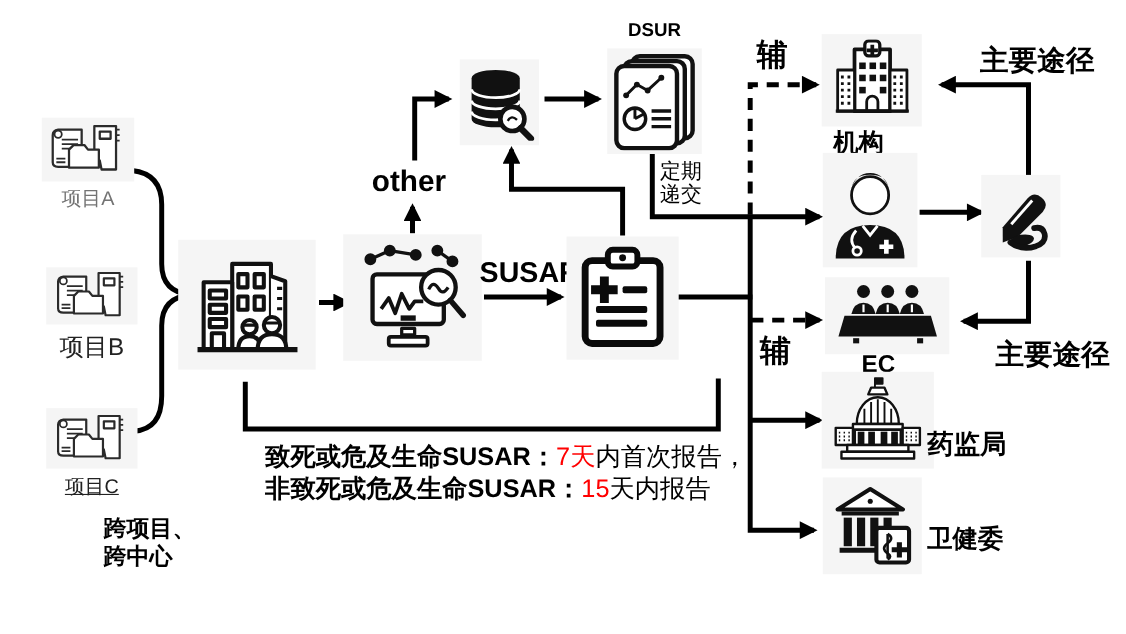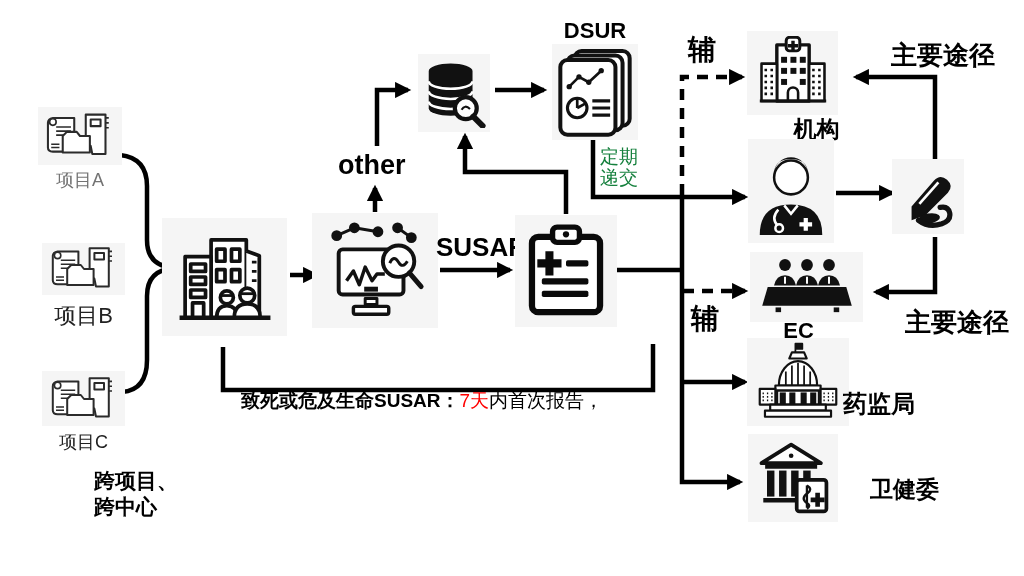--- a/index.html
+++ b/index.html
@@ -3,21 +3,21 @@
 <meta charset="utf-8">
 <style>
   html,body{margin:0;padding:0;background:#fff;}
   #canvas{position:relative;width:1024px;height:576px;background:#ffffff;overflow:hidden;
           font-family:"Liberation Sans","DejaVu Sans",sans-serif;color:#000;}
   .iconbox{position:absolute;background:#f5f5f5;display:flex;align-items:center;justify-content:center;}
   .lbl{position:absolute;white-space:nowrap;}
   .b{font-weight:bold;}
   .center{text-align:center;}
   #wires{position:absolute;left:0;top:0;width:1024px;height:576px;}
-  .note{position:absolute;left:241px;top:386px;width:440px;font-size:19px;line-height:29px;}
+  .note{position:absolute;left:241px;top:401px;width:440px;font-size:23px;line-height:29px;}
   .note .bold{font-weight:bold;}
   .note .red{color:#ff0000;}
   svg{display:block;}
 </style>
 </head>
 <body>
 
 <div id="canvas">
 
   <svg id="wires" viewBox="0 0 1024 576">
@@ -100,21 +100,21 @@
         <path d="M52,4 h24 v48 h-16 l-2,-10 h-6 z" fill="#fff"></path>
         <rect x="58" y="10" width="12" height="8" fill="#fff"></rect>
         <path d="M76,8 h4 M76,14 h4 M76,20 h4" stroke-width="2"></path>
         <path d="M12,8 q-6,1 -6,6 v30 q0,5 6,5 h26 v-41 z" fill="#fff"></path>
         <circle cx="12" cy="13" r="4" fill="#fff" stroke-width="2"></circle>
         <path d="M16,19 h18 M16,24 h18 M16,29 h18 M10,40 h10 M10,44 h10" stroke-width="2"></path>
         <path d="M24,30 l5,-5 h12 l4,5 h12 v20 h-33 z" fill="#fff"></path>
       </svg>
     </span>
   </div>
-  <div class="lbl center" style="left:42px;top:430px;width:83px;font-size:18px;color:#222;">项目C</div>
+  <div class="lbl center" style="left:42px;top:430px;width:83px;font-size:18px;color:#222;text-decoration:underline;">项目C</div>
 
   <div class="lbl b" style="left:46px;top:468px;font-size:21px;line-height:26px;margin-left:48px;">
     <div>跨项目、</div>
     <div>跨中心</div>
   </div>
 
   <div class="iconbox" style="left:162px;top:218px;width:125px;height:118px;">
     <span>
       <svg width="102" height="96" viewBox="0 0 110 100" fill="none" stroke="#111" stroke-width="4" stroke-linejoin="round">
         <rect x="40" y="10" width="38" height="84" fill="#fff"></rect>
@@ -169,39 +169,39 @@
       <svg width="64" height="70" viewBox="0 0 76 80">
         <path d="M8,14 a26,9 0 0 1 52,0 v44 a26,9 0 0 1 -52,0 z" fill="#111"></path>
         <path d="M8,26 a26,9 0 0 0 52,0 M8,38 a26,9 0 0 0 52,0 M8,50 a26,9 0 0 0 52,0" fill="none" stroke="#fff" stroke-width="3"></path>
         <circle cx="52" cy="58" r="13" fill="#fff" stroke="#111" stroke-width="5"></circle>
         <path d="M47,60 q4,-7 10,-1" fill="none" stroke="#111" stroke-width="2.5"></path>
         <path d="M61,68 L72,79" stroke="#111" stroke-width="7" stroke-linecap="round"></path>
       </svg>
     </span>
   </div>
 
-  <div class="lbl b center" style="left:552px;top:18px;width:86px;font-size:22px;">DSUR</div>
+  <div class="lbl b center" style="left:552px;top:18px;width:86px;font-size:17px;">DSUR</div>
   <div class="iconbox" style="left:552px;top:44px;width:86px;height:96px;">
     <span>
       <svg width="80" height="90" viewBox="0 0 90 100" fill="none" stroke="#111" stroke-width="4.5" stroke-linejoin="round">
         <rect x="22" y="4" width="62" height="84" rx="8" fill="#fff"></rect>
         <rect x="14" y="9" width="62" height="84" rx="8" fill="#fff"></rect>
         <rect x="6" y="14" width="62" height="84" rx="8" fill="#fff"></rect>
         <path d="M16,44 L27,33 L38,39 L52,26" stroke-width="3"></path>
         <circle cx="16" cy="44" r="3" fill="#111" stroke="none"></circle>
         <circle cx="27" cy="33" r="3" fill="#111" stroke="none"></circle>
         <circle cx="38" cy="39" r="3" fill="#111" stroke="none"></circle>
         <circle cx="52" c26="26" cy="26" r="3" fill="#111" stroke="none"></circle>
         <circle cx="25" cy="68" r="11" stroke-width="3.5"></circle>
         <path d="M25,68 V57 M25,68 l9,-5" stroke-width="3"></path>
         <path d="M42,60 h20 M42,68 h20 M42,76 h20" stroke-width="3.5"></path>
       </svg>
     </span>
   </div>
-  <div class="lbl" style="left:600px;top:146px;font-size:19px;line-height:21px;color:#15803d;">
+  <div class="lbl" style="left:600px;top:146px;font-size:19px;line-height:21px;color:#000000;">
     <div>定期</div>
     <div>递交</div>
   </div>
 
   <div class="lbl b" style="left:436px;top:232px;font-size:26px;">SUSAR</div>
   <div class="iconbox" style="left:515px;top:215px;width:102px;height:112px;">
     <span>
       <svg width="86" height="98" viewBox="0 0 96 104" fill="none" stroke="#0a0a0a" stroke-linejoin="round">
         <rect x="10" y="14" width="76" height="84" rx="7" stroke-width="7" fill="#fff"></rect>
         <rect x="33" y="3" width="30" height="17" rx="5" stroke-width="6" fill="#fff"></rect>
@@ -235,21 +235,21 @@
         <rect x="55" y="50" width="7" height="7" fill="#111" stroke="none"></rect>
         <path d="M41,76 v-10 a6,6 0 0 1 12,0 v10" stroke-width="3"></path>
         <rect x="10" y="32" width="18" height="44" fill="#fff"></rect>
         <rect x="66" y="32" width="18" height="44" fill="#fff"></rect>
         <path d="M15,38 v32 M22,38 v32" stroke-width="3" stroke-dasharray="3 4"></path>
         <path d="M71,38 v32 M78,38 v32" stroke-width="3" stroke-dasharray="3 4"></path>
         <path d="M8,76 h78" stroke-width="3.5"></path>
       </svg>
     </span>
   </div>
-  <div class="lbl b center" style="left:771px;top:114px;width:91px;font-size:23px;">机构</div>
+  <div class="lbl b center" style="left:735px;top:114px;width:91px;font-size:23px;">机构</div>
 
   <div class="iconbox" style="left:748px;top:139px;width:86px;height:104px;">
     <span>
       <svg width="76" height="92" viewBox="0 0 90 108">
         <path d="M8,106 q0,-36 37,-36 q37,0 37,36 z" fill="#111"></path>
         <circle cx="45" cy="38" r="20" fill="#fff" stroke="#111" stroke-width="3"></circle>
         <path d="M25,34 a20,20 0 0 1 40,0 q0,-18 -20,-18 q-20,0 -20,18 z" fill="#111"></path>
         <path d="M37,71 l8,10 l8,-10" stroke="#fff" stroke-width="3" fill="none"></path>
         <path d="M60,86 h5 v5 h5 v5 h-5 v5 h-5 v-5 h-5 v-5 h5 z" fill="#fff"></path>
         <path d="M30,76 q-9,10 -1,19" stroke="#fff" stroke-width="3" fill="none"></path>
@@ -324,19 +324,20 @@
         <rect x="40" y="34" width="8" height="28" fill="#111" stroke="none"></rect>
         <rect x="53" y="34" width="8" height="28" fill="#111" stroke="none"></rect>
         <path d="M10,66 h58" stroke-width="5"></path>
         <rect x="46" y="44" width="32" height="34" rx="3" fill="#fff" stroke-width="4"></rect>
         <path d="M57,50 v24" stroke-width="2.5"></path>
         <path d="M57,50 q7,4 0,9 q-7,5 0,10 q5,3 0,6" stroke-width="2.5"></path>
         <path d="M66,58 h5 v5 h5 v5 h-5 v5 h-5 v-5 h-5 v-5 h5 z" fill="#111" stroke="none"></path>
       </svg>
     </span>
   </div>
-  <div class="lbl b" style="left:843px;top:474px;font-size:23px;margin-left:27px;">卫健委</div>
+  <div class="lbl b" style="left:843px;top:474px;font-size:23px;">卫健委</div>
 
   <div class="note">
     <div><span class="bold">致死或危及生命SUSAR：</span><span class="red">7天</span><span>内首次报告，</span></div>
+    <div><span class="bold">非致死或危及生命SUSAR：</span><span class="red">15</span><span>天内报告</span></div>
   </div>
 
 </div>
 
 </body></html>

